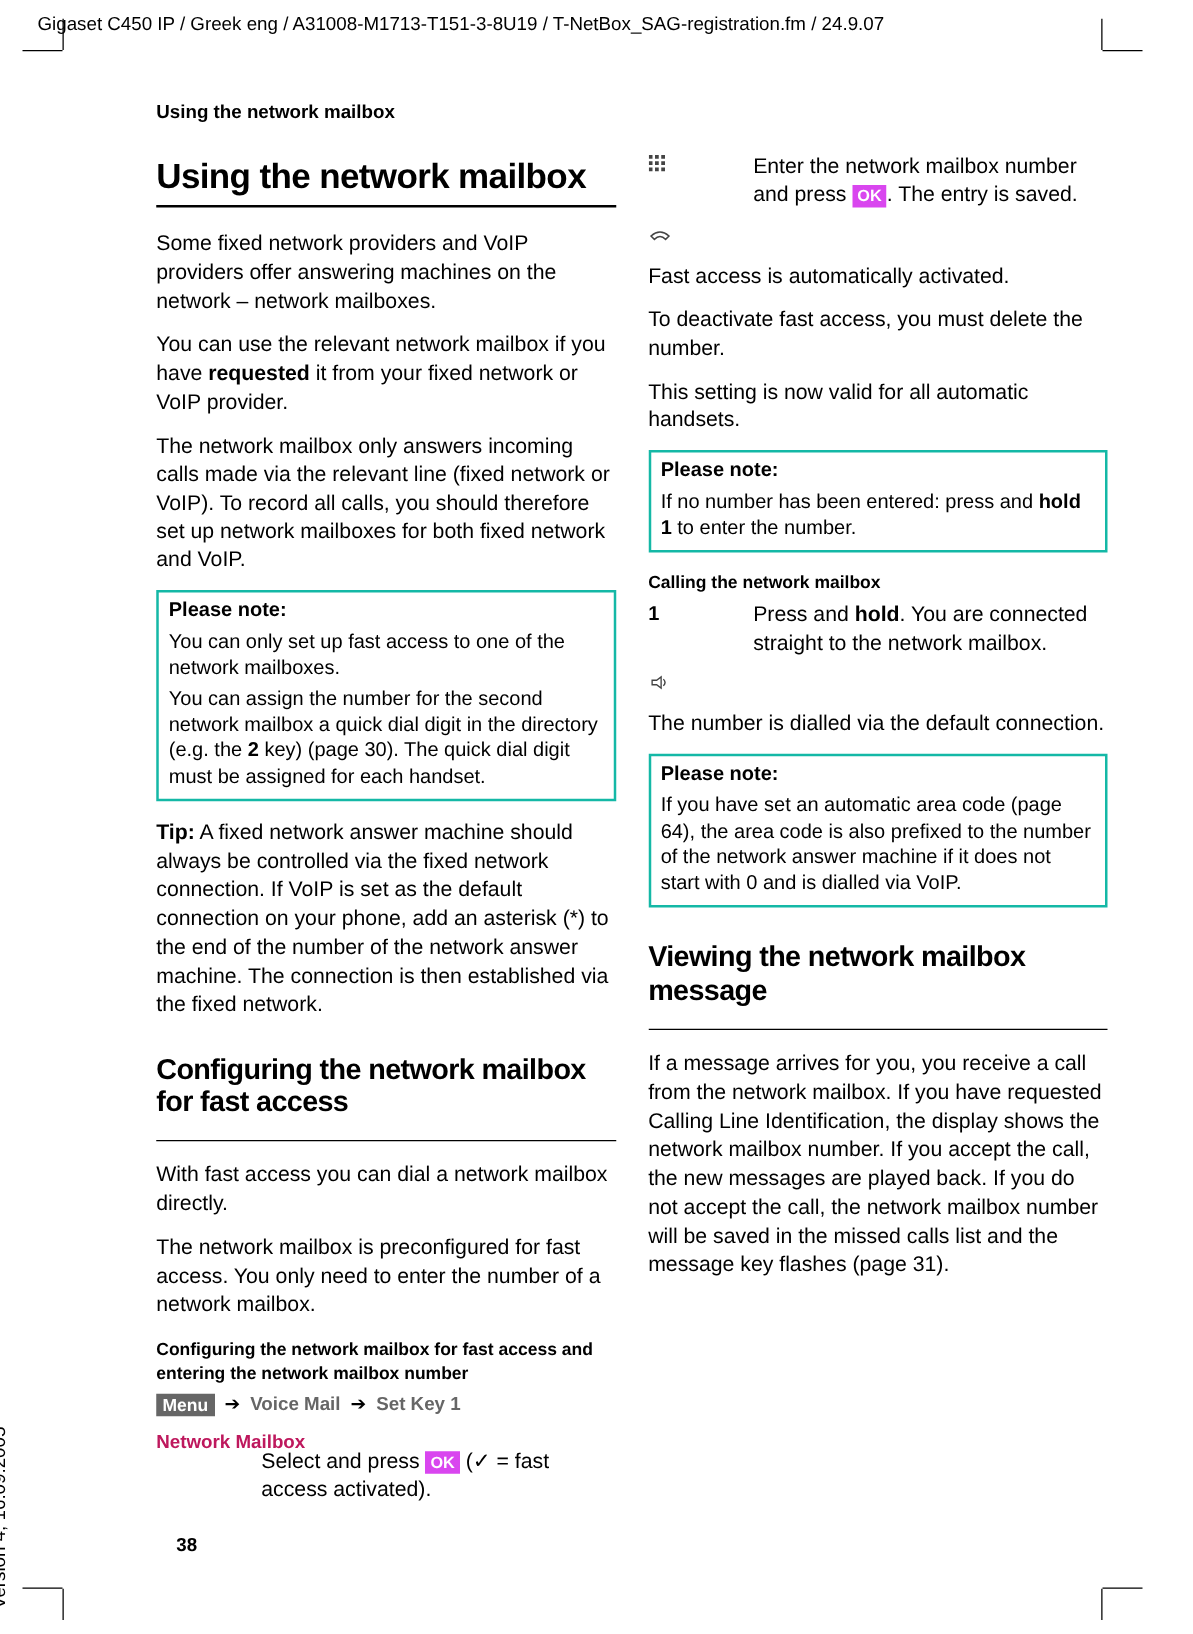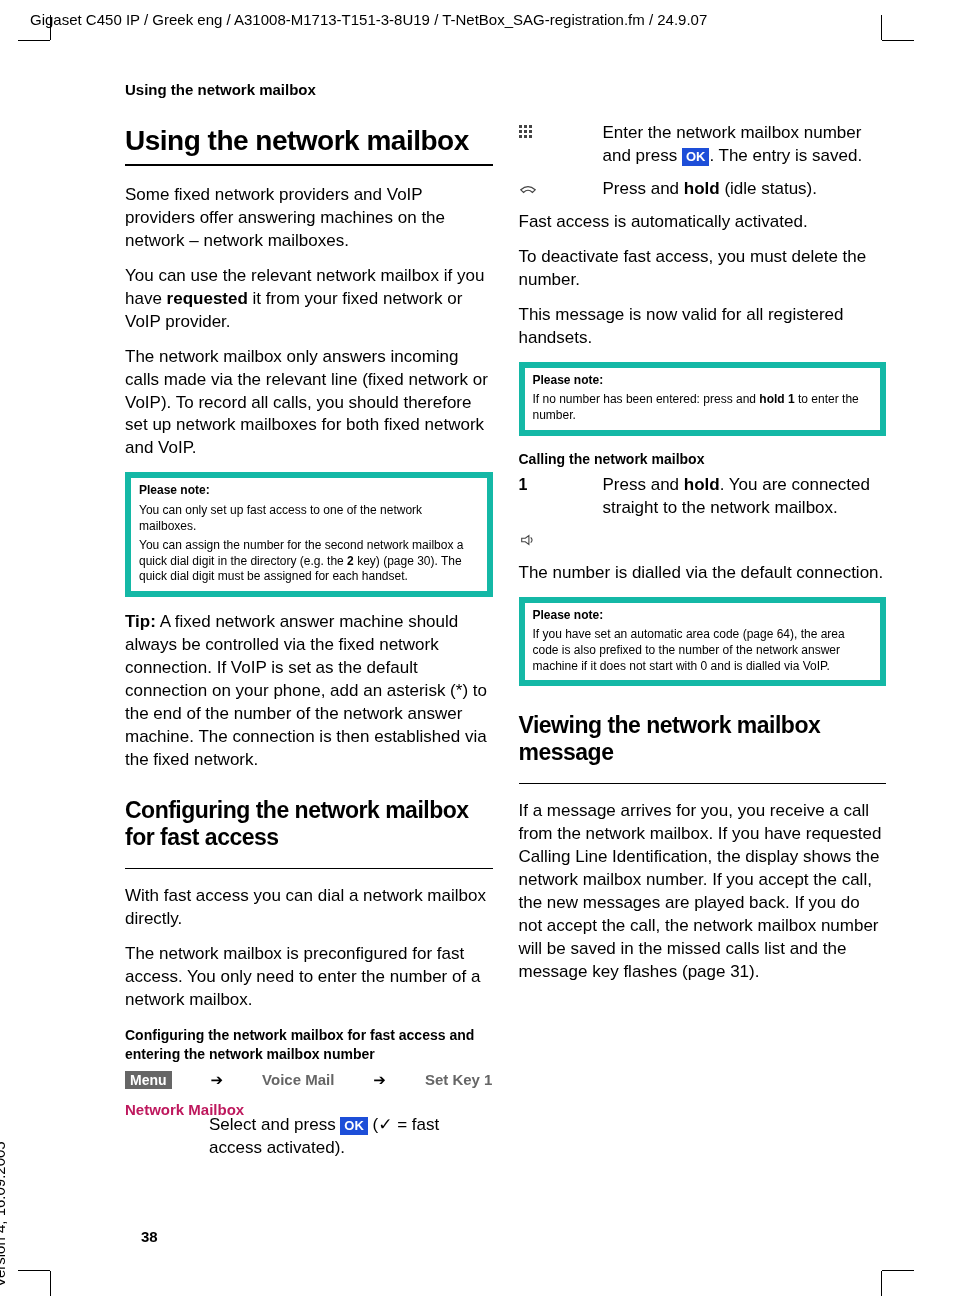--- a/index.html
+++ b/index.html
@@ -61,47 +61,47 @@
     margin-bottom: 16px;
   }
   h3.sub {
     font-weight: bold;
     font-size: 14px;
     margin-top: 14px;
     margin-bottom: 6px;
   }
   p { margin-bottom: 12px; }
   .note-box {
-    border: 6px solid #14b8a6;
+    border: 2px solid #14b8a6;
     padding: 5px 8px 6px 8px;
     margin-top: 6px;
     margin-bottom: 14px;
-    font-size: 12px;
+    font-size: 16px;
     line-height: 1.3;
   }
   .note-box .note-head { font-weight: bold; }
   .note-box p { margin-bottom: 4px; }
   .note-box p:last-child { margin-bottom: 0; }
 
   .menu-line {
     color: #666;
     font-weight: bold;
     font-size: 15px;
     margin: 3px 0 10px 0;
-    display: flex; align-items: center; gap: 8px; flex-wrap: wrap; justify-content: space-between;
+    display: flex; align-items: center; gap: 8px; flex-wrap: wrap;
   }
   .menu-chip {
     display: inline-block;
     background: #666; color: #fff;
     padding: 0 5px; font-size: 14px; font-weight: bold;
     line-height: 1.3;
   }
   .ok-chip {
     display: inline-block;
-    background: #1d4ed8; color: #fff;
+    background: #d946ef; color: #fff;
     padding: 0 4px; font-size: 13px; font-weight: bold;
     line-height: 1.35;
   }
   .arrow { color: #000; font-weight: normal; }
   .gray-label { color: #be185d; font-weight: bold; font-size: 15px; }
 
   .step-row { display: flex; gap: 14px; margin-bottom: 10px; }
   .step-key {
     flex: 0 0 70px;
     font-size: 16px;
@@ -201,28 +201,25 @@
           <span>Enter the network mailbox number and press </span><span class="ok-chip">OK</span><span>. </span>The entry is saved.
         </div>
       </div>
 
       <div class="step-row">
         <div class="step-key">
           <svg class="ic" viewBox="0 0 20 14">
               <path d="M2 9 Q10 2 18 9 L15 12 Q10 7 5 12 Z" fill="none" stroke="#444" stroke-width="1.3"></path>
             </svg>
         </div>
-        <div class="step-text">
-          <span>Press and </span><b>hold</b><span> (idle status).</span>
-        </div>
       </div>
 
       <p>Fast access is automatically activated.</p>
       <p>To deactivate fast access, you must delete the number.</p>
-      <p>This message is now valid for all registered handsets.</p>
+      <p>This setting is now valid for all automatic handsets.</p>
 
       <div class="note-box">
         <p class="note-head">Please note:</p>
         <p><span>If no number has been entered: press and </span><b>hold</b> <b>1</b><span> to enter the number.</span></p>
       </div>
 
       <h3 class="sub">Calling the network mailbox</h3>
 
       <div class="step-row">
         <div class="step-key"><b>1</b></div>

